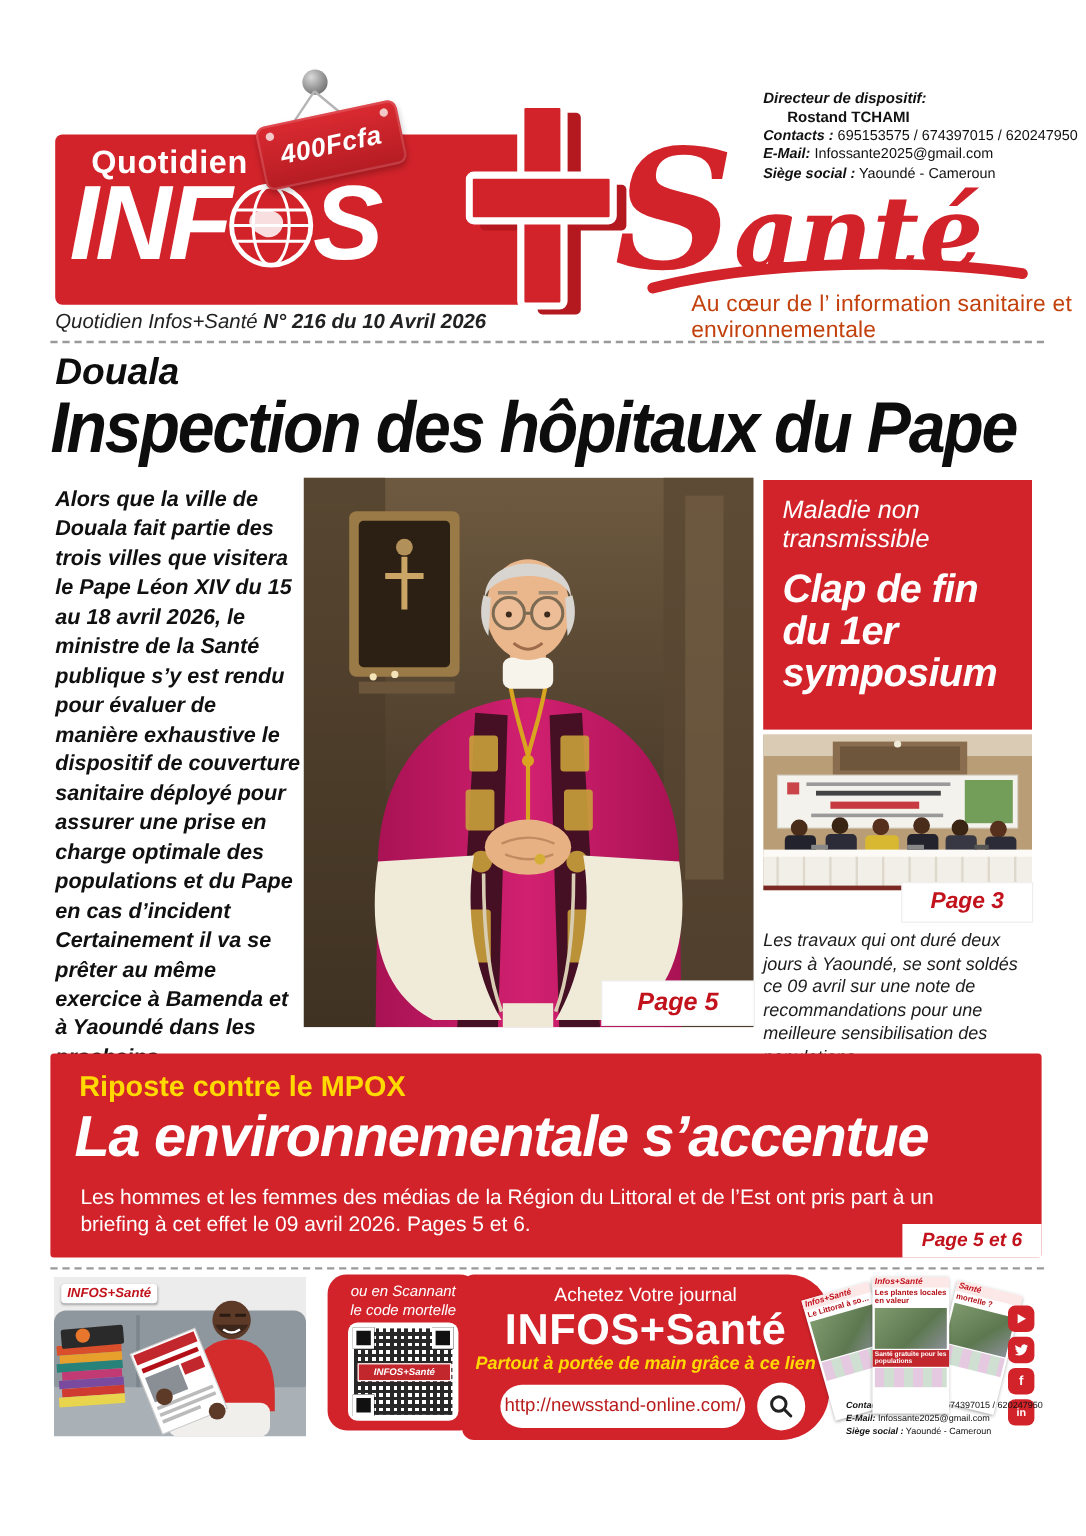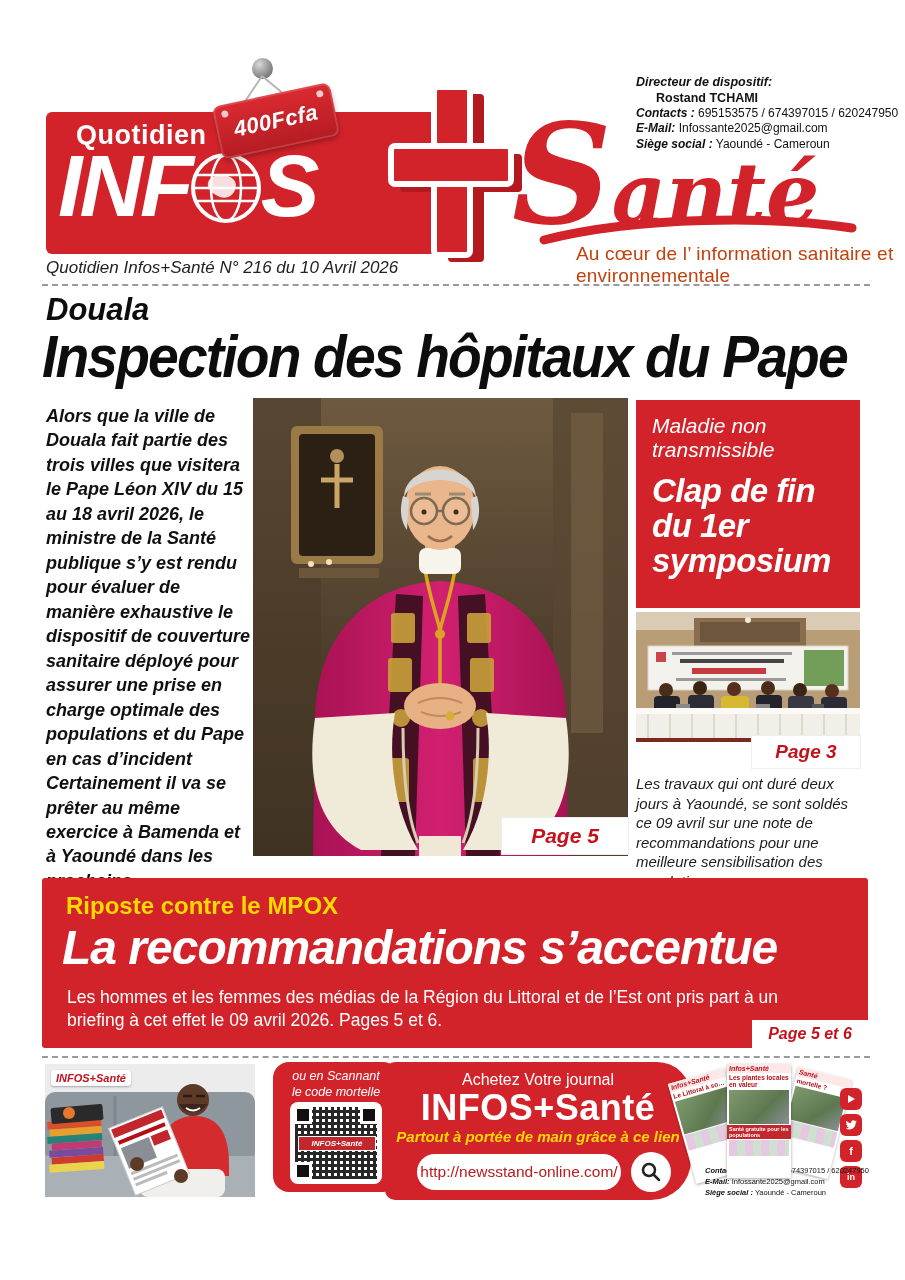--- a/index.html
+++ b/index.html
@@ -27,21 +27,21 @@
             background:radial-gradient(circle at 35% 30%,#d9d9d9,#767676 75%);}
   .pin-strings{left:228px;top:74px;}
   .price-tag{left:216px;top:94px;width:120px;height:54px;background:linear-gradient(180deg,#da2a31,#b51c23);
              border-radius:8px;transform:rotate(-12deg);display:flex;align-items:center;justify-content:center;
              box-shadow:inset 0 0 0 2px rgba(255,255,255,.15),0 3px 5px rgba(0,0,0,.25);}
   .price-tag::before,.price-tag::after{content:"";position:absolute;top:6px;width:7px;height:7px;
              border-radius:50%;background:#f4d9d9;opacity:.9;}
   .price-tag::before{left:8px;} .price-tag::after{right:8px;}
   .price-tag span{color:#fff;font-weight:700;font-size:22px;font-style:italic;letter-spacing:.5px;}
   .issue-line{left:46px;top:258px;font-style:italic;font-size:17px;color:#222;}
-  .issue-line .num{font-weight:400;}
+  .issue-line .num{font-weight:700;}
   .dashed{border-top:2px dashed #9a9a9a;height:0;}
   .dash1{left:42px;top:284px;width:828px;}
   .dash2{left:42px;top:1056px;width:828px;}
 
   
   .kicker{left:46px;top:292px;font-style:italic;font-weight:600;font-size:31px;color:#0d0d0d;}
   .headline{left:42px;top:322px;width:900px;font-weight:700;font-style:italic;font-size:60px;
             letter-spacing:-2px;color:#0d0d0d;white-space:nowrap;}
   .headline>span{display:inline-block;transform:scaleX(.92);transform-origin:left;}
   .lead-body{left:46px;top:404px;width:206px;font-weight:700;font-style:italic;font-size:18px;
@@ -266,21 +266,21 @@
     <rect x="40" y="92" width="14" height="4" fill="#888"></rect>
       <rect x="120" y="92" width="14" height="4" fill="#888"></rect>
       <rect x="176" y="92" width="12" height="4" fill="#555"></rect>
     <rect x="0" y="126" width="224" height="4" fill="#7a2a22"></rect>
   </svg>
   <div class="abs page-tag tag3">Page 3</div>
   <div class="abs caption">Les travaux qui ont duré deux jours à Yaoundé, se sont soldés ce 09 avril sur une note de recommandations pour une meilleure sensibilisation des populations.</div>
 
   <div class="abs banner">
     <div class="k">Riposte contre le MPOX</div>
-    <div class="h">La recommandations s’accentue</div>
+    <div class="h">La environnementale s’accentue</div>
     <div class="b">Les hommes et les femmes des médias de la Région du Littoral et de l’Est ont pris part à un briefing à cet effet le 09 avril 2026. Pages 5 et 6.</div>
   </div>
   <div class="abs page-tag tag56">Page 5 et 6</div>
   <div class="abs dashed dash2"></div>
 
   <svg class="abs man-photo" viewBox="0 0 210 133">
     <rect width="210" height="133" fill="#ececec"></rect>
     <rect x="0" y="28" width="210" height="72" rx="10" fill="#8f979e"></rect>
     <rect x="0" y="92" width="210" height="41" fill="#a9b0b6"></rect>
     <path d="M70 32 v60 M145 32 v60" stroke="#7e868d" stroke-width="3"></path>

